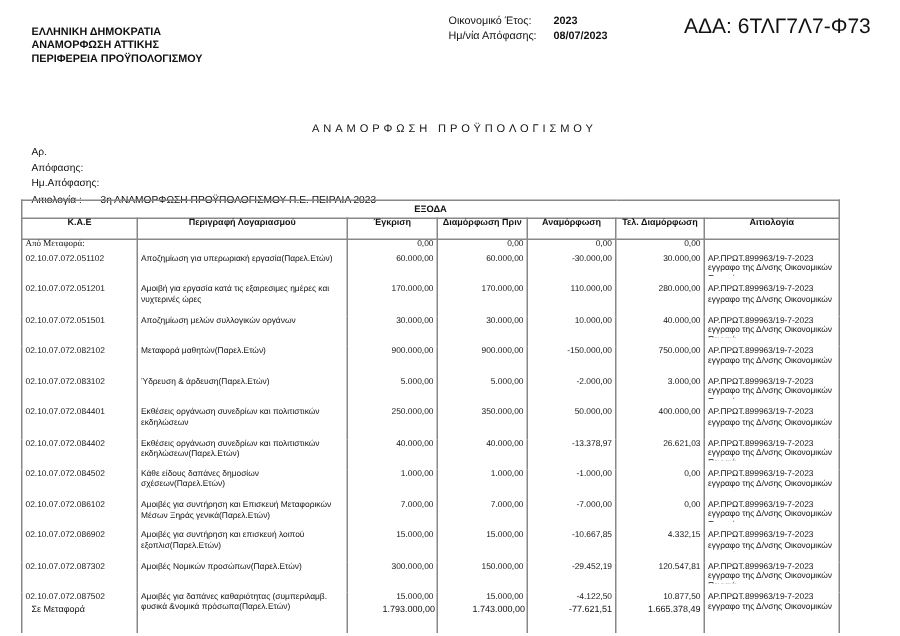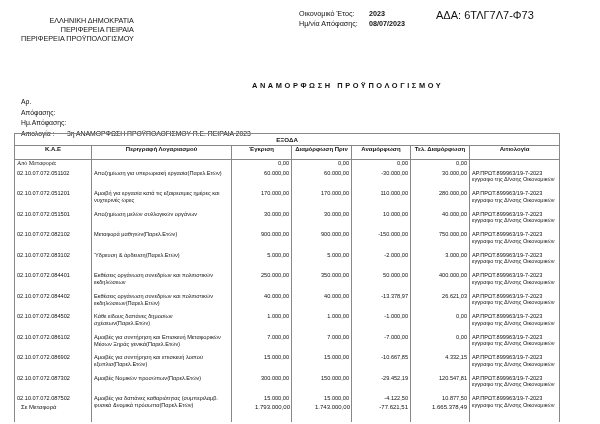--- a/index.html
+++ b/index.html
@@ -1,25 +1,25 @@
 <!DOCTYPE html>
 <html><head>
 <meta charset="utf-8">
 <style>
   * { box-sizing: border-box; margin: 0; padding: 0; }
   html, body { width: 600px; height: 424px; background: #fff; overflow: hidden; }
   body { font-family: "Liberation Sans", sans-serif; color: #111; position: relative; }
   .abs { position: absolute; }
-  .hdr-left { left: 21px; top: 16px; font-size: 7.2px; font-weight: normal; line-height: 9px; text-align: right; }
+  .hdr-left { left: 21px; top: 16px; font-size: 7.2px; font-weight: bold; line-height: 9px; }
   .meta { left: 299px; top: 9px; font-size: 7.2px; line-height: 9.5px; }
   .meta .row { display: flex; }
   .meta .k { width: 70px; }
   .meta .v { font-weight: bold; }
-  .ada { left: 436px; top: 9px; font-size: 11px; }
-  .title { left: 208px; top: 81px; font-size: 7.4px; font-weight: bold; letter-spacing: 2.6px; margin-left: 44px; }
+  .ada { left: 456px; top: 9px; font-size: 14px; }
+  .title { left: 208px; top: 81px; font-size: 7.4px; font-weight: normal; letter-spacing: 2.6px; }
   .info { left: 21px; top: 97px; font-size: 6.8px; line-height: 10.5px; }
   .info .row { display: flex; }
   .info .k { width: 46px; }
 
   table.main { position: absolute; left: 14px; top: 133px; width: 545px; border-collapse: collapse; font-size: 5.6px; table-layout: fixed; }
   table.main td, table.main th { padding: 0 2px; vertical-align: top; }
   .eksoda-row td { border: 1px solid #888; text-align: center; font-weight: bold; font-size: 6.2px; height: 12px; line-height: 11px; }
   .col-hdr th { border: 1px solid #888; font-weight: bold; font-size: 6px; height: 14px; vertical-align: middle; text-align: center; }
   .body-row td { border-left: 1px solid #888; border-right: 1px solid #888; height: 20.5px; line-height: 7px; padding-top: 2px; }
   .first-row td { height: 10px; padding-top: 1px; }
@@ -31,21 +31,21 @@
   .footer { left: 21px; top: 404px; font-size: 6px; }
   .tot { top: 404px; font-size: 6px; text-align: right; }
 </style>
 </head>
 <body>
 
 <div class="abs ada">ΑΔΑ: 6ΤΛΓ7Λ7-Φ73</div>
 
 <div class="abs hdr-left">
   <div>ΕΛΛΗΝΙΚΗ ΔΗΜΟΚΡΑΤΙΑ</div>
-  <div>ΠΕΡΙΦΕΡΕΙΑ ΠΕΙΡΑΙΑ</div>
+  <div>ΑΝΑΜΟΡΦΩΣΗ ΑΤΤΙΚΗΣ</div>
   <div>ΠΕΡΙΦΕΡΕΙΑ ΠΡΟΫΠΟΛΟΓΙΣΜΟΥ</div>
 </div>
 
 <div class="abs meta">
   <div class="row">
     <span class="k">Οικονομικό Έτος:</span>
     <span class="v">2023</span>
   </div>
   <div class="row">
     <span class="k">Ημ/νία Απόφασης:</span>

